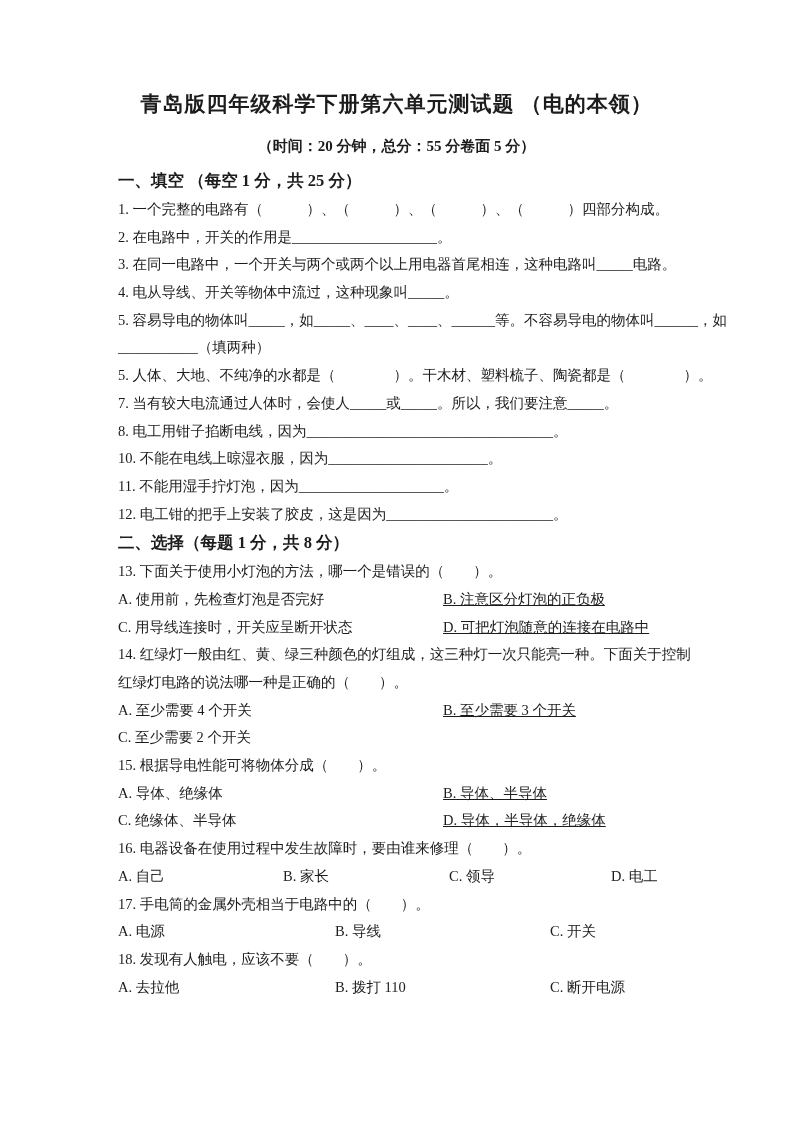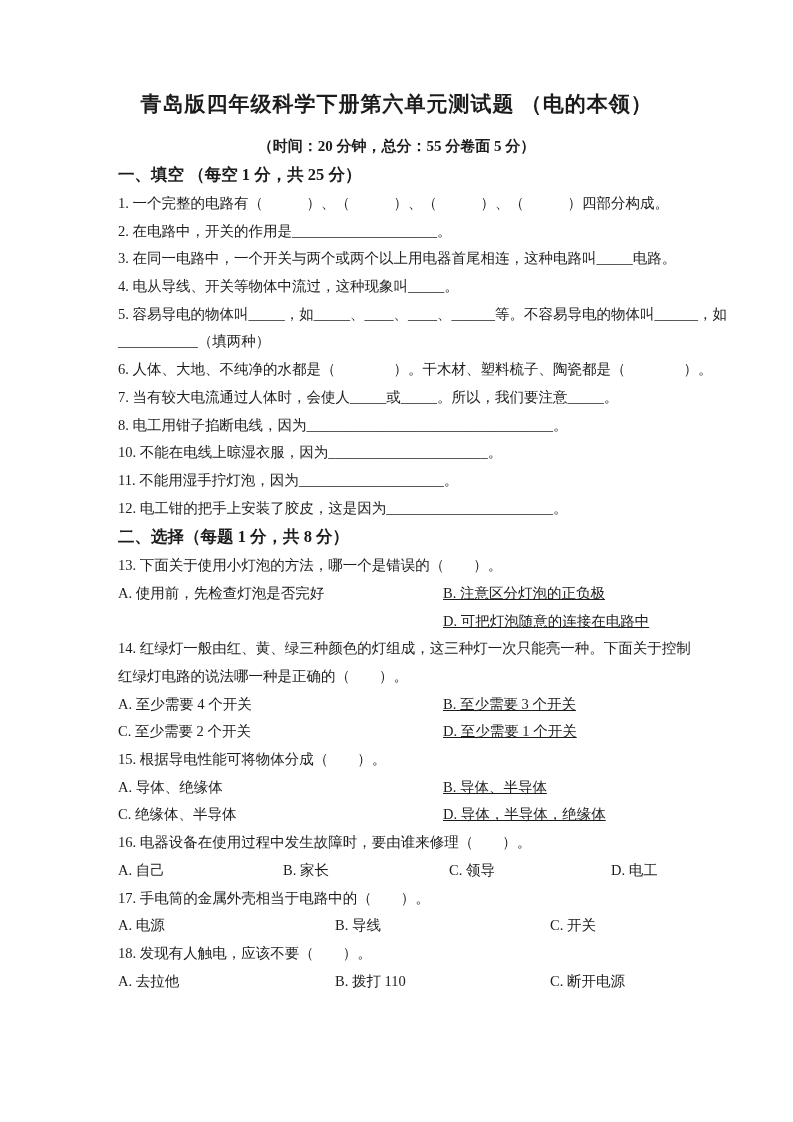--- a/index.html
+++ b/index.html
@@ -27,21 +27,21 @@
   .exam-subtitle {
     position: absolute;
     top: 137px; left: 0; width: 100%;
     text-align: center;
     font-size: 15px;
     font-weight: bold;
     white-space: nowrap;
   }
   .content {
     position: absolute;
-    top: 160px; left: 118px; width: 600px;
+    top: 166px; left: 118px; width: 600px;
     font-size: 14.5px;
   }
   .sec-heading {
     height: 30px; line-height: 30px;
     font-size: 16.5px;
     font-weight: bold;
     white-space: nowrap;
   }
   .line {
     height: 27.7px; line-height: 27.7px;
@@ -65,47 +65,47 @@
 
   <div class="content">
 
     <div class="sec-heading">一、填空 （每空 1 分，共 25 分）</div>
     <div class="line">1. 一个完整的电路有（　　　）、（　　　）、（　　　）、（　　　）四部分构成。</div>
     <div class="line">2. 在电路中，开关的作用是____________________。</div>
     <div class="line">3. 在同一电路中，一个开关与两个或两个以上用电器首尾相连，这种电路叫_____电路。</div>
     <div class="line">4. 电从导线、开关等物体中流过，这种现象叫_____。</div>
     <div class="line">5. 容易导电的物体叫_____，如_____、____、____、______等。不容易导电的物体叫______，如</div>
     <div class="line">___________（填两种）</div>
-    <div class="line">6. 人体、大地、不纯净的水都是（　　　　）。干木材、塑料梳子、陶瓷都是（　　　　）。</div>
+    <div class="line">5. 人体、大地、不纯净的水都是（　　　　）。干木材、塑料梳子、陶瓷都是（　　　　）。</div>
     <div class="line">7. 当有较大电流通过人体时，会使人_____或_____。所以，我们要注意_____。</div>
     <div class="line">8. 电工用钳子掐断电线，因为__________________________________。</div>
     <div class="line">10. 不能在电线上晾湿衣服，因为______________________。</div>
     <div class="line">11. 不能用湿手拧灯泡，因为____________________。</div>
     <div class="line">12. 电工钳的把手上安装了胶皮，这是因为_______________________。</div>
 
     <div class="sec-heading">二、选择（每题 1 分，共 8 分）</div>
 
     <div class="line">13. 下面关于使用小灯泡的方法，哪一个是错误的（　　）。</div>
     <div class="opt-row p2">
       <span class="o1">A. 使用前，先检查灯泡是否完好</span>
       <span class="o2">B. 注意区分灯泡的正负极</span>
     </div>
     <div class="opt-row p2">
+      <span class="o1">C. 用导线连接时，开关应呈断开状态</span>
       <span class="o2">D. 可把灯泡随意的连接在电路中</span>
     </div>
 
     <div class="line">14. 红绿灯一般由红、黄、绿三种颜色的灯组成，这三种灯一次只能亮一种。下面关于控制</div>
     <div class="line">红绿灯电路的说法哪一种是正确的（　　）。</div>
     <div class="opt-row p2">
       <span class="o1">A. 至少需要 4 个开关</span>
       <span class="o2">B. 至少需要 3 个开关</span>
     </div>
     <div class="opt-row p2">
       <span class="o1">C. 至少需要 2 个开关</span>
-      <span class="o2">D. 至少需要 1 个开关</span>
     </div>
 
     <div class="line">15. 根据导电性能可将物体分成（　　）。</div>
     <div class="opt-row p2">
       <span class="o1">A. 导体、绝缘体</span>
       <span class="o2">B. 导体、半导体</span>
     </div>
     <div class="opt-row p2">
       <span class="o1">C. 绝缘体、半导体</span>
       <span class="o2">D. 导体，半导体，绝缘体</span>

